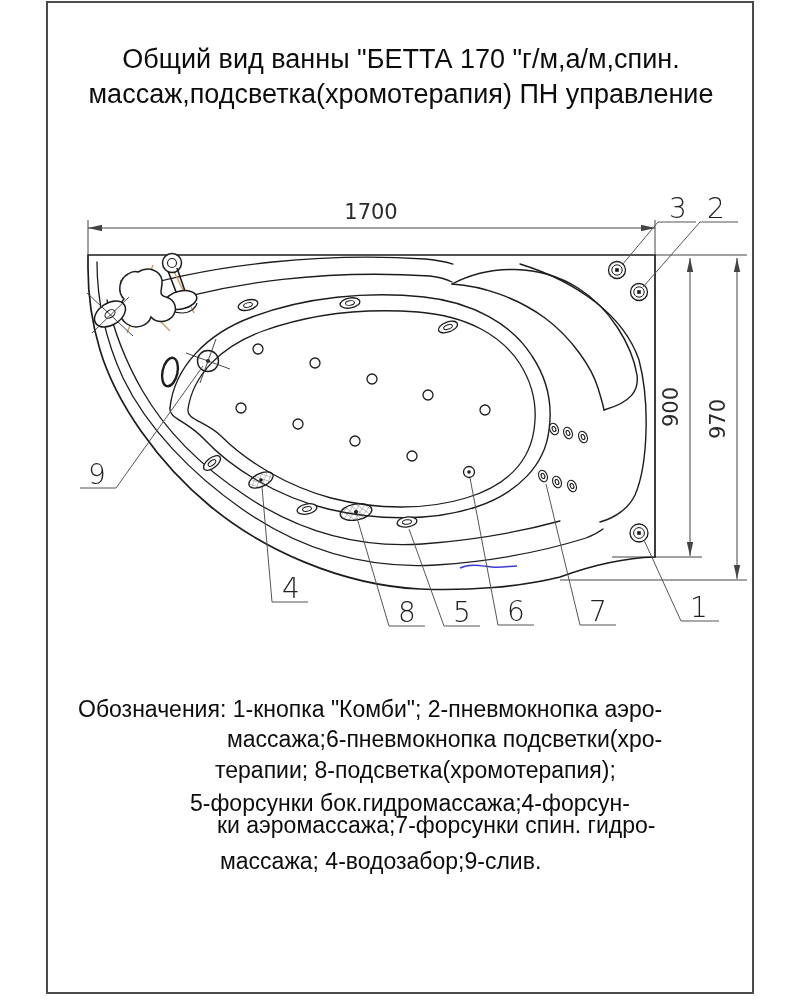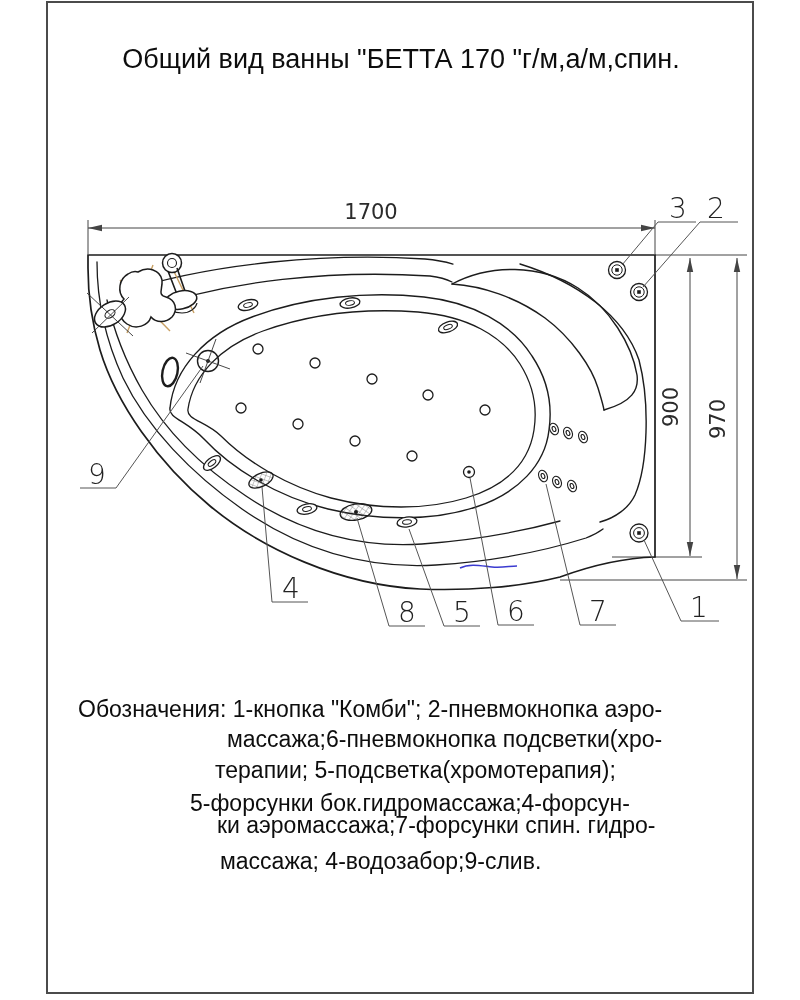--- a/index.html
+++ b/index.html
@@ -29,20 +29,21 @@
   .dimtxt{font-size:21px;fill:#2b2b2b;font-weight:400;}
   .callout{font-size:28px;fill:#222;font-weight:300;}
 </style>
 </head>
 <body>
 
 <div class="frame"></div>
 
 <div class="title-block">
   <div>Общий вид ванны "БЕТТА 170 "г/м,а/м,спин.</div>
+  <div>массаж,подсветка(хромотерапия) ПН управление</div>
 </div>
 
 <svg width="800" height="1000" viewBox="0 0 800 1000">
   <defs>
     <pattern id="hatch" width="4.5" height="4.5" patternUnits="userSpaceOnUse" patternTransform="rotate(45)">
       <path d="M0,0 L0,4.5 M0,0 L4.5,0" stroke="#666" stroke-width="0.7"></path>
     </pattern>
   </defs>
 
   <g stroke="#444" stroke-width="1" fill="none">
@@ -268,17 +269,17 @@
   <text class="callout" x="291" y="598" text-anchor="middle">4</text>
   <text class="callout" x="407" y="622" text-anchor="middle">8</text>
   <text class="callout" x="462" y="622" text-anchor="middle">5</text>
   <text class="callout" x="516" y="621" text-anchor="middle">6</text>
   <text class="callout" x="598" y="621" text-anchor="middle">7</text>
 </svg>
 
 <div>
   <div class="legend-line" id="l0">Обозначения: 1-кнопка "Комби"; 2-пневмокнопка аэро-</div>
   <div class="legend-line" id="l1">массажа;6-пневмокнопка подсветки(хро-</div>
-  <div class="legend-line" id="l2">терапии; 5-подсветка(хромотерапия);</div>
+  <div class="legend-line" id="l2">терапии; 8-подсветка(хромотерапия);</div>
   <div class="legend-line" id="l3">5-форсунки бок.гидромассажа;4-форсун-</div>
   <div class="legend-line" id="l4">ки аэромассажа;7-форсунки спин. гидро-</div>
   <div class="legend-line" id="l5">массажа; 4-водозабор;9-слив.</div>
 </div>
 
 </body></html>

